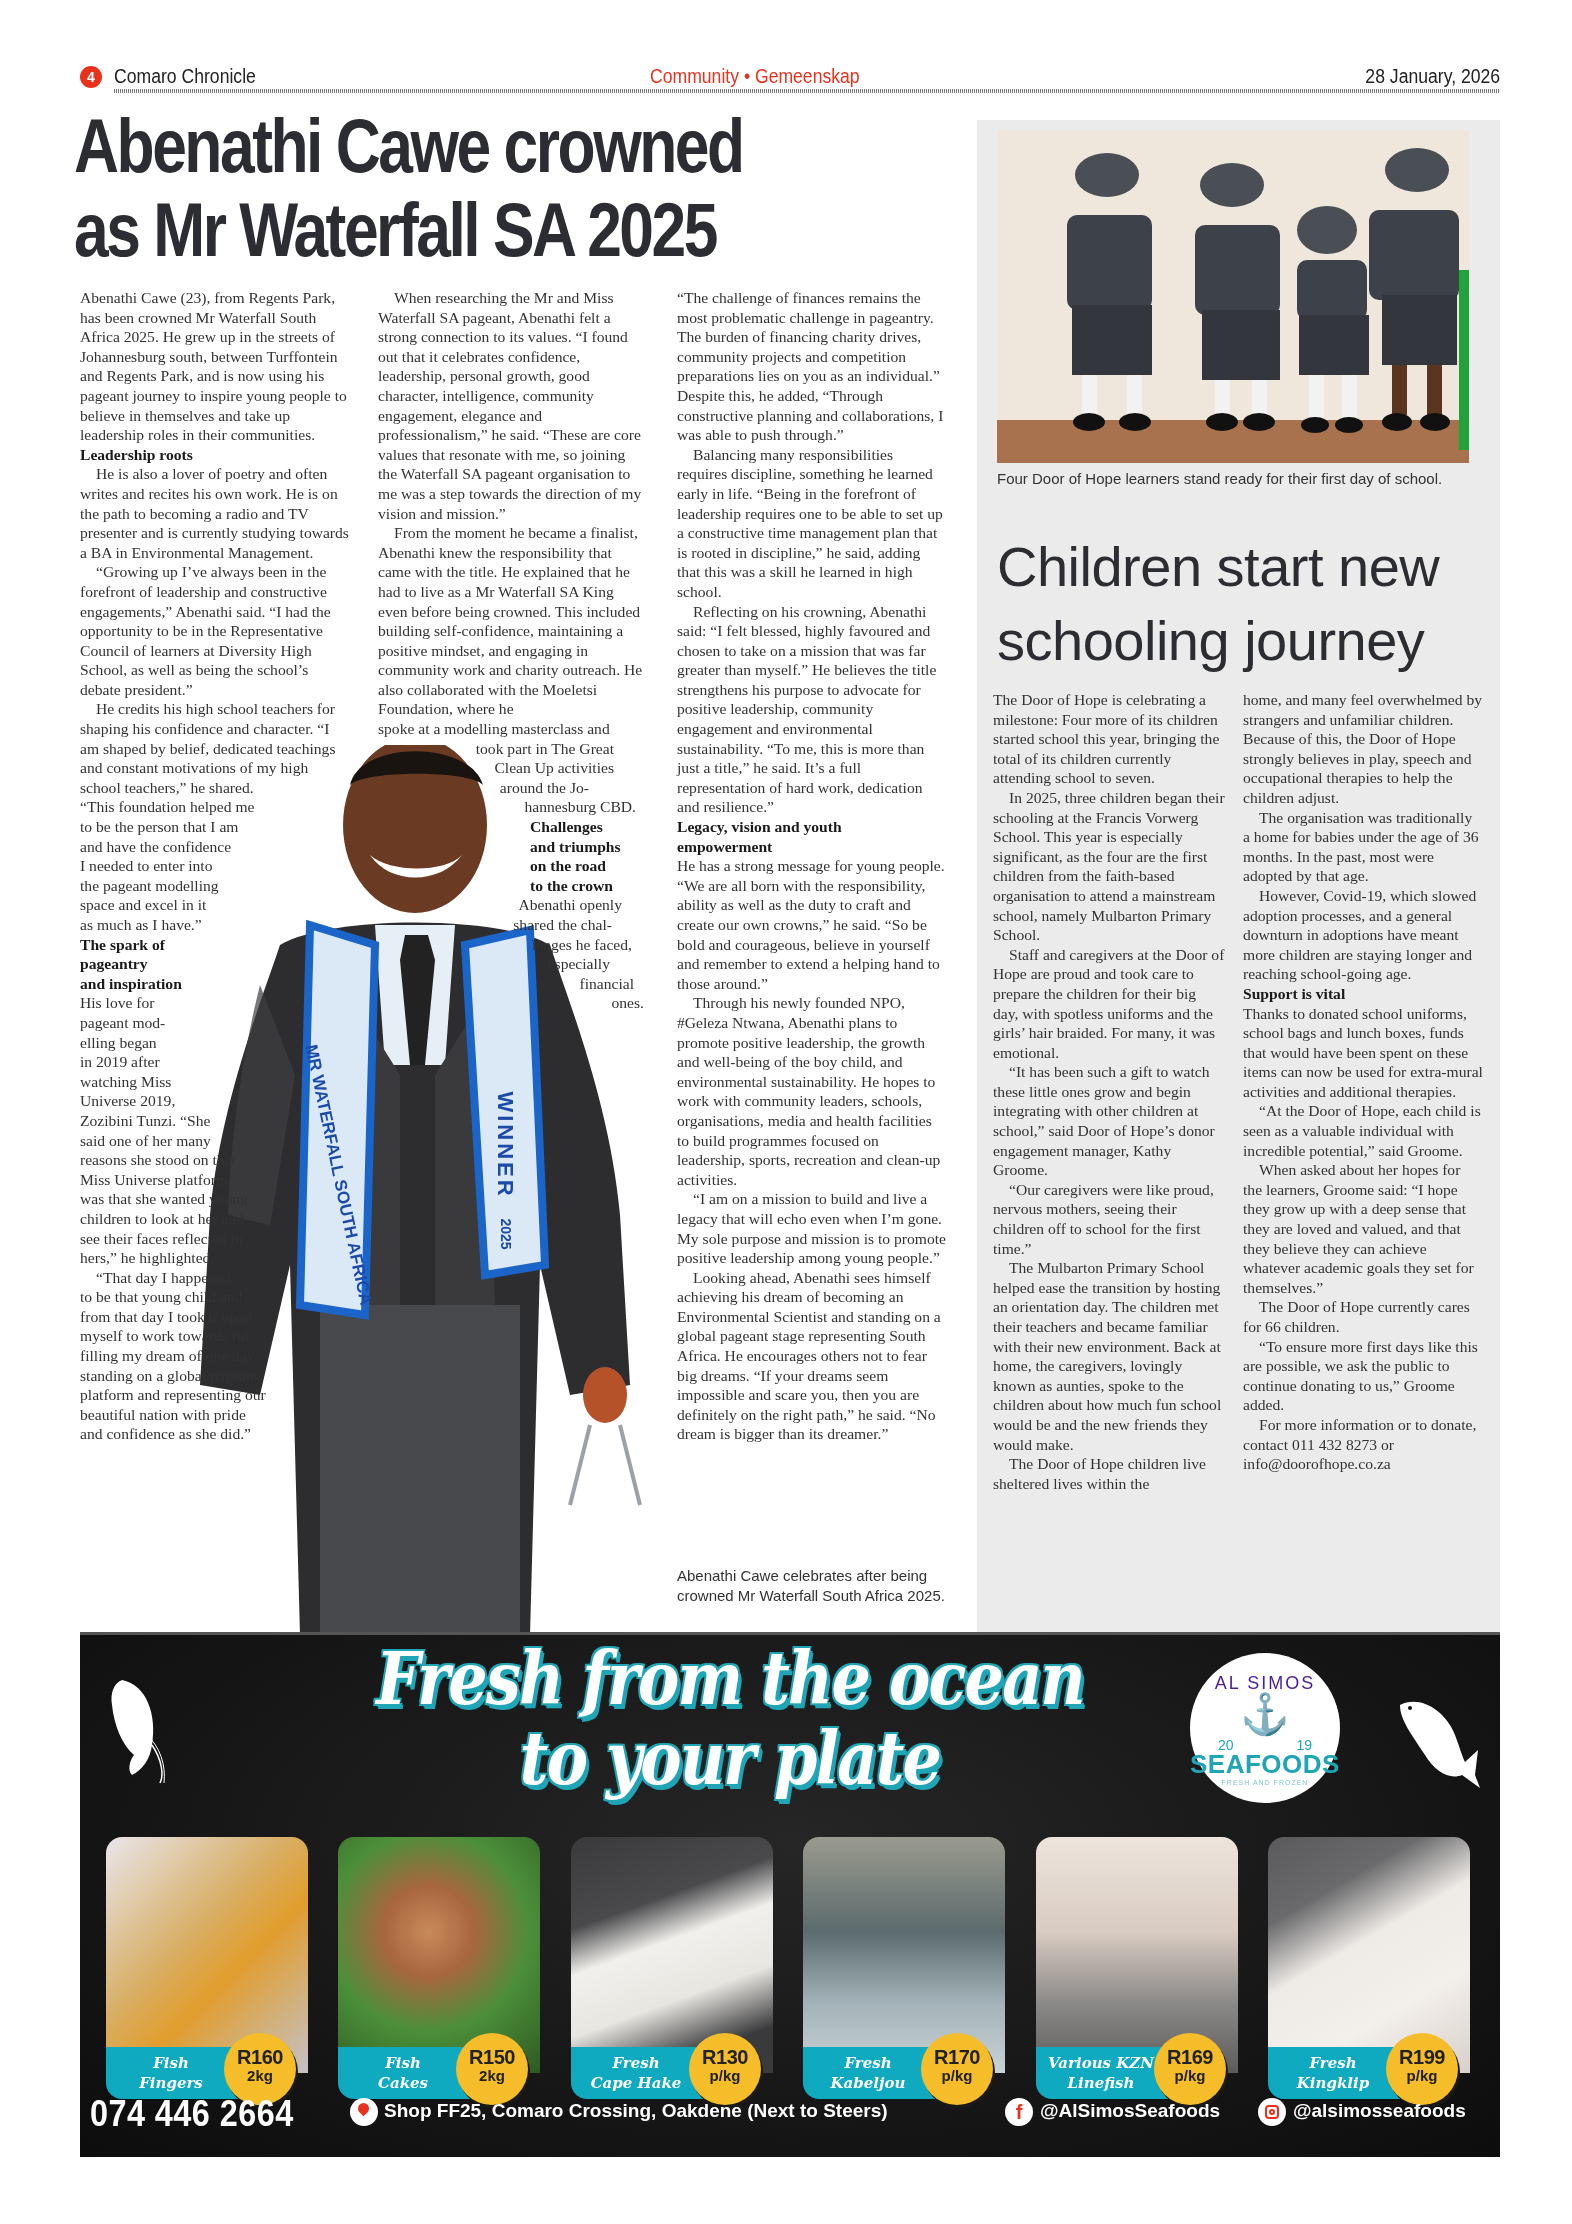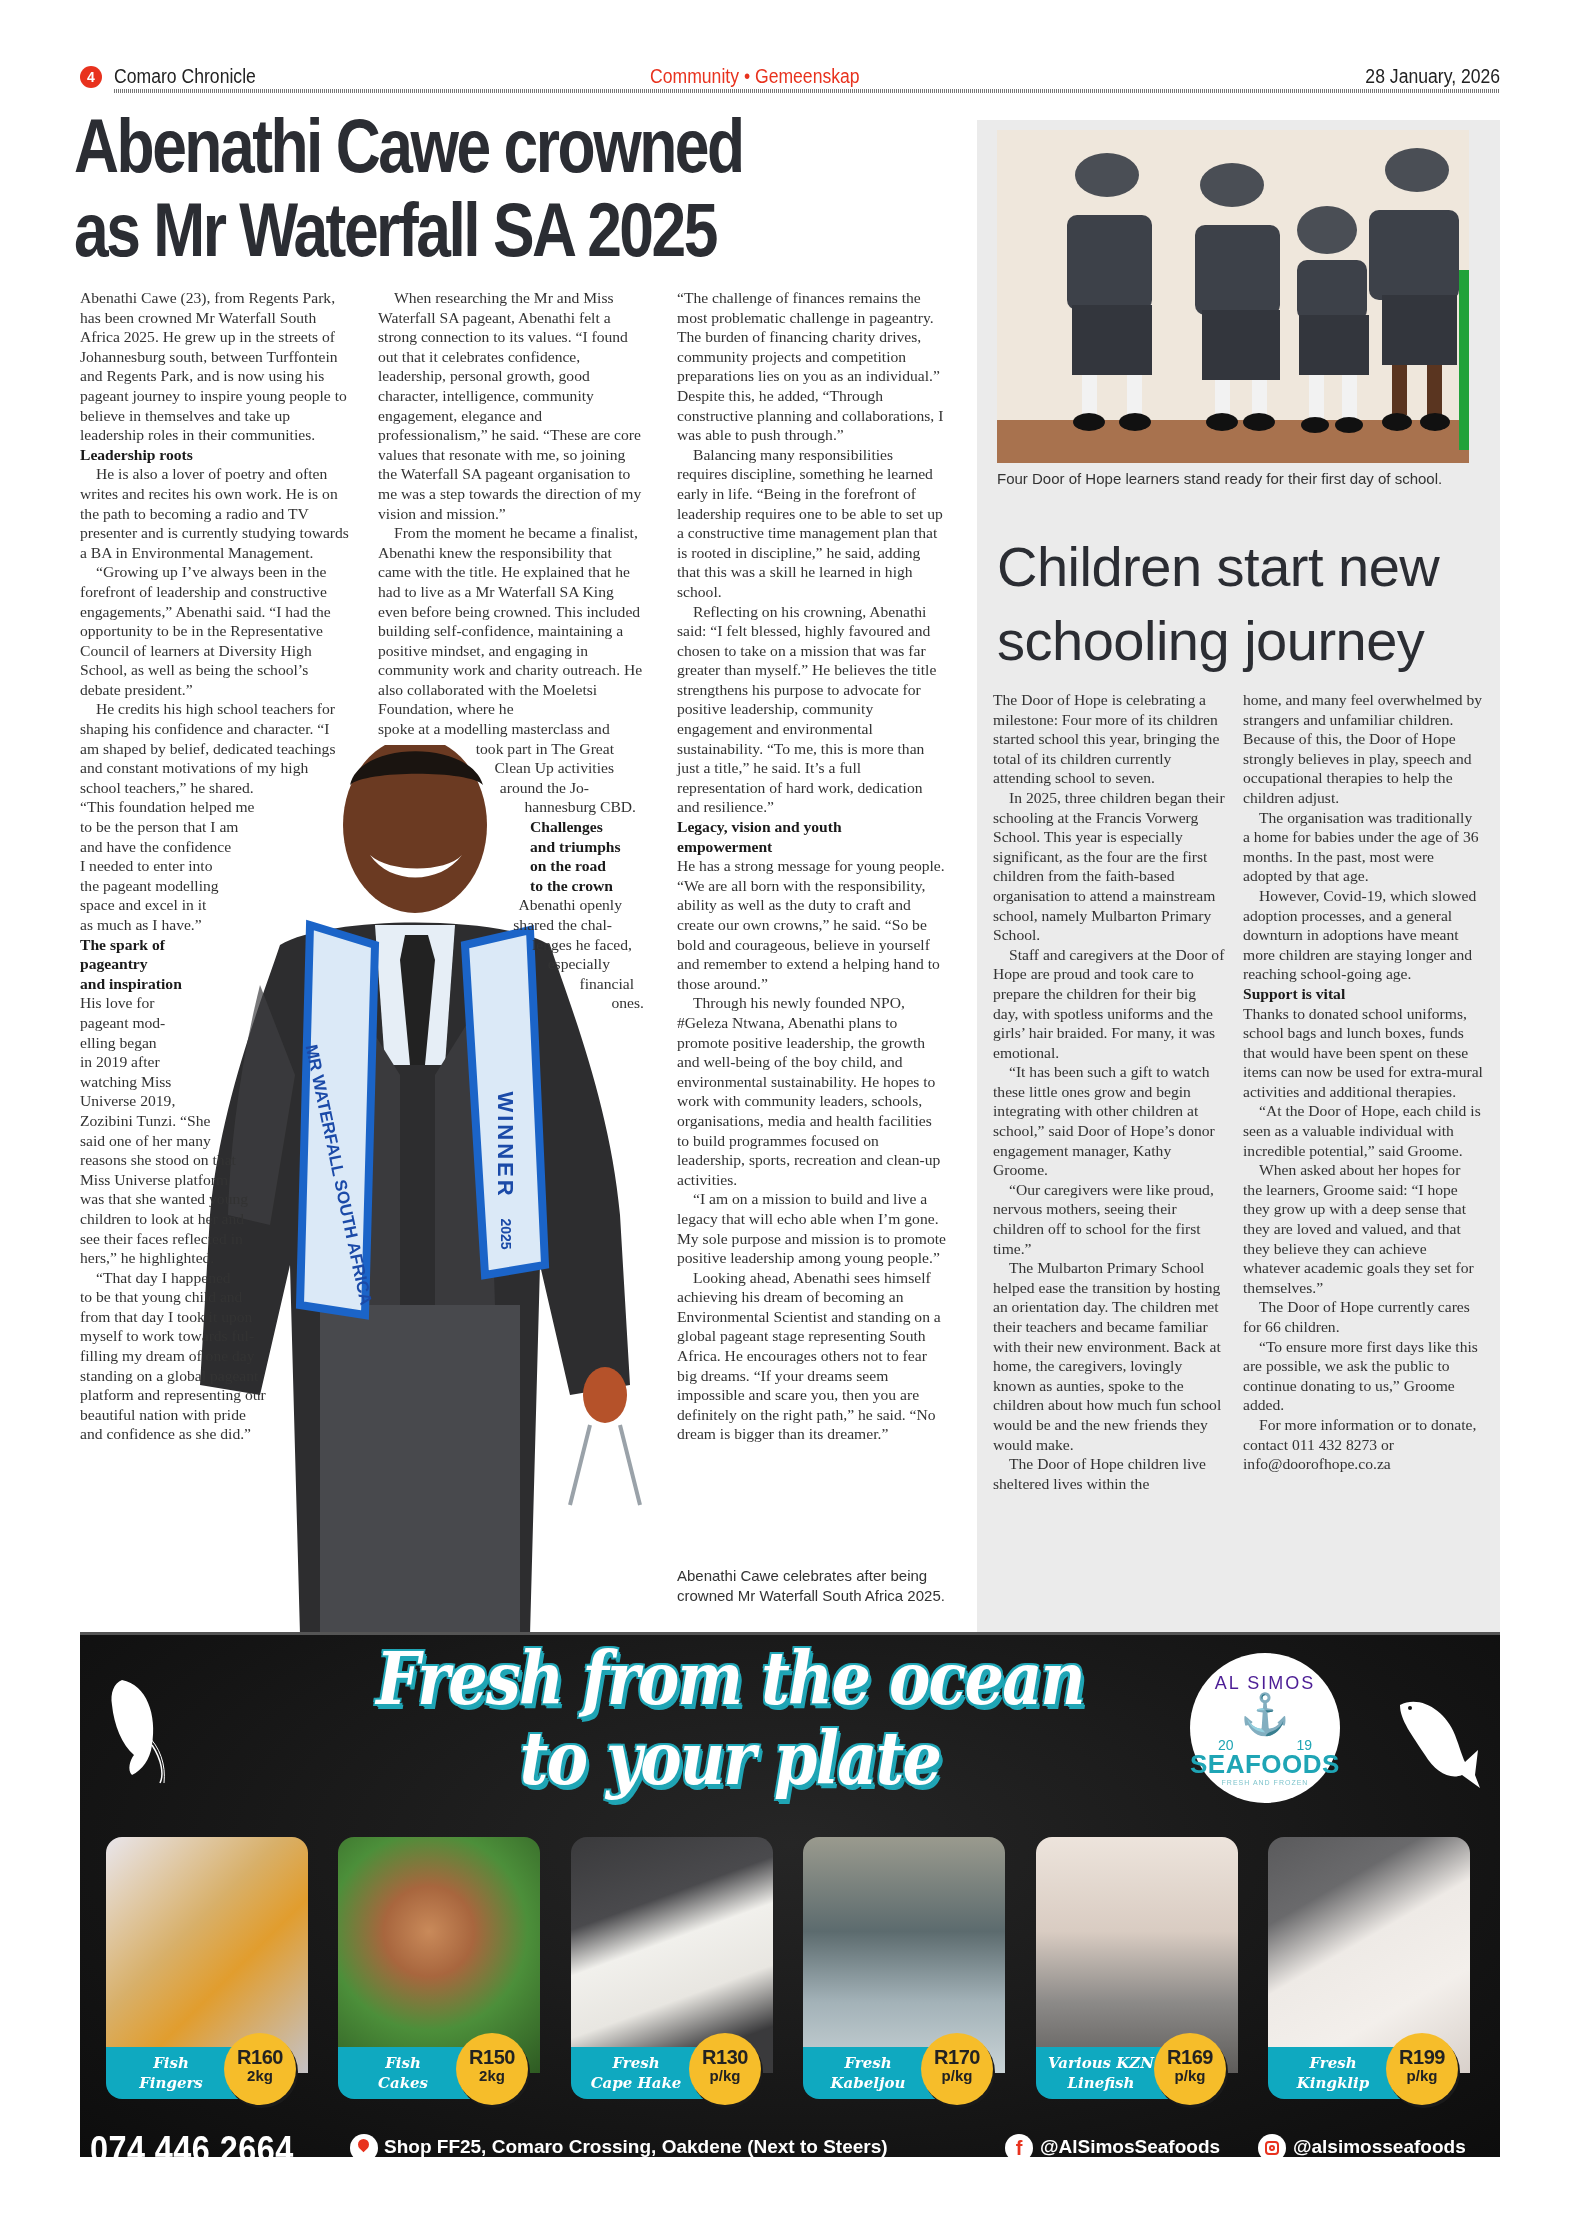--- a/index.html
+++ b/index.html
@@ -54,21 +54,21 @@
   .fish-icon { position: absolute; left: 1310px; top: 55px; width: 90px; height: 100px; }
 
   .products { position: absolute; left: 26px; top: 202px; width: 1370px; height: 270px; }
   .product { position: absolute; top: 0; width: 220px; height: 270px; }
   .product .pimg { position: absolute; left: 0; top: 0; width: 202px; height: 236px; border-radius: 16px 16px 0 0; overflow: hidden; }
   .product .plabel { position: absolute; left: 0; top: 210px; width: 150px; height: 52px; background: #0fa9c0; border-radius: 0 0 0 16px; color: #fff; font-family: "DejaVu Serif", serif; font-weight: bold; font-style: italic; font-size: 15px; line-height: 20px; text-align: center; padding-top: 6px; padding-right: 20px; }
   .product .pprice { position: absolute; left: 118px; top: 196px; width: 72px; height: 72px; border-radius: 50%; background: #f6bd2a; box-shadow: 2px 3px 0 #1a1a1a; color: #222; text-align: center; font-family: "Liberation Sans", sans-serif; }
   .product .pprice .amt { display: block; font-size: 20px; font-weight: bold; margin-top: 13px; line-height: 22px; letter-spacing: -0.5px; }
   .product .pprice .unit { display: block; font-size: 15px; font-weight: bold; line-height: 16px; }
 
-  .ad-footer { position: absolute; left: 0; top: 492px; width: 1420px; height: 48px; }
+  .ad-footer { position: absolute; left: 0; top: 456px; width: 1420px; height: 48px; }
   .phone { position: absolute; left: 10px; top: 2px; font-family: "Liberation Sans", sans-serif; font-weight: bold; font-size: 36px; color: #fff; letter-spacing: 0.5px; transform: scaleX(0.9); transform-origin: left; }
   .pin-icon { position: absolute; left: 270px; top: 7px; width: 28px; height: 28px; border-radius: 50%; background: #fff; }
   .pin-icon::after { content: ""; position: absolute; left: 8px; top: 5px; width: 11px; height: 11px; border-radius: 50% 50% 50% 0; background: #e8321e; transform: rotate(-45deg); }
   .address { position: absolute; left: 304px; top: 9px; font-family: "Liberation Sans", sans-serif; font-weight: bold; font-size: 19px; color: #fff; }
   .fb-icon { position: absolute; left: 925px; top: 7px; width: 28px; height: 28px; border-radius: 50%; background: #fff; color: #e8321e; font-family: "Liberation Sans", sans-serif; font-weight: bold; font-size: 20px; text-align: center; line-height: 28px; }
   .fb-handle { position: absolute; left: 960px; top: 9px; font-family: "Liberation Sans", sans-serif; font-weight: bold; font-size: 19px; color: #fff; }
   .ig-icon { position: absolute; left: 1178px; top: 7px; width: 28px; height: 28px; border-radius: 50%; background: #fff; }
   .ig-icon::before { content: ""; position: absolute; left: 7px; top: 7px; width: 14px; height: 14px; border: 2px solid #e8321e; border-radius: 4px; box-sizing: border-box; }
   .ig-icon::after { content: ""; position: absolute; left: 11px; top: 11px; width: 6px; height: 6px; border: 2px solid #e8321e; border-radius: 50%; box-sizing: border-box; }
   .ig-handle { position: absolute; left: 1213px; top: 9px; font-family: "Liberation Sans", sans-serif; font-weight: bold; font-size: 19px; color: #fff; }
@@ -201,21 +201,21 @@
   </div>
 </div>
 
 <div class="col col3">
   <p>“The challenge of finances remains the most problematic challenge in pageantry. The burden of financing charity drives, community projects and competition preparations lies on you as an individual.” Despite this, he added, “Through constructive planning and collaborations, I was able to push through.”</p>
   <p class="ind">Balancing many responsibilities requires discipline, something he learned early in life. “Being in the forefront of leadership requires one to be able to set up a constructive time management plan that is rooted in discipline,” he said, adding that this was a skill he learned in high school.</p>
   <p class="ind">Reflecting on his crowning, Abenathi said: “I felt blessed, highly favoured and chosen to take on a mission that was far greater than myself.” He believes the title strengthens his purpose to advocate for positive leadership, community engagement and environmental sustainability. “To me, this is more than just a title,” he said. It’s a full representation of hard work, dedication and resilience.”</p>
   <p class="sub" style="width:180px;">Legacy, vision and youth empowerment</p>
   <p>He has a strong message for young people. “We are all born with the responsibility, ability as well as the duty to craft and create our own crowns,” he said. “So be bold and courageous, believe in yourself and remember to extend a helping hand to those around.”</p>
   <p class="ind">Through his newly founded NPO, #Geleza Ntwana, Abenathi plans to promote positive leadership, the growth and well-being of the boy child, and environmental sustainability. He hopes to work with community leaders, schools, organisations, media and health facilities to build programmes focused on leadership, sports, recreation and clean-up activities.</p>
-  <p class="ind">“I am on a mission to build and live a legacy that will echo able when I’m gone. My sole purpose and mission is to promote positive leadership among young people.”</p>
+  <p class="ind">“I am on a mission to build and live a legacy that will echo even when I’m gone. My sole purpose and mission is to promote positive leadership among young people.”</p>
   <p class="ind">Looking ahead, Abenathi sees himself achieving his dream of becoming an Environmental Scientist and standing on a global pageant stage representing South Africa. He encourages others not to fear big dreams. “If your dreams seem impossible and scare you, then you are definitely on the right path,” he said. “No dream is bigger than its dreamer.”</p>
 </div>
 
 <div class="caption-man">Abenathi Cawe celebrates after being crowned Mr Waterfall South Africa 2025.</div>
 
 <div class="sidebar">
   <div class="kids-photo">
     <svg width="472" height="333" viewBox="0 0 472 333">
       <rect x="0" y="0" width="472" height="290" fill="#efe7dc"></rect>
       <rect x="0" y="290" width="472" height="43" fill="#a8724e"></rect>

